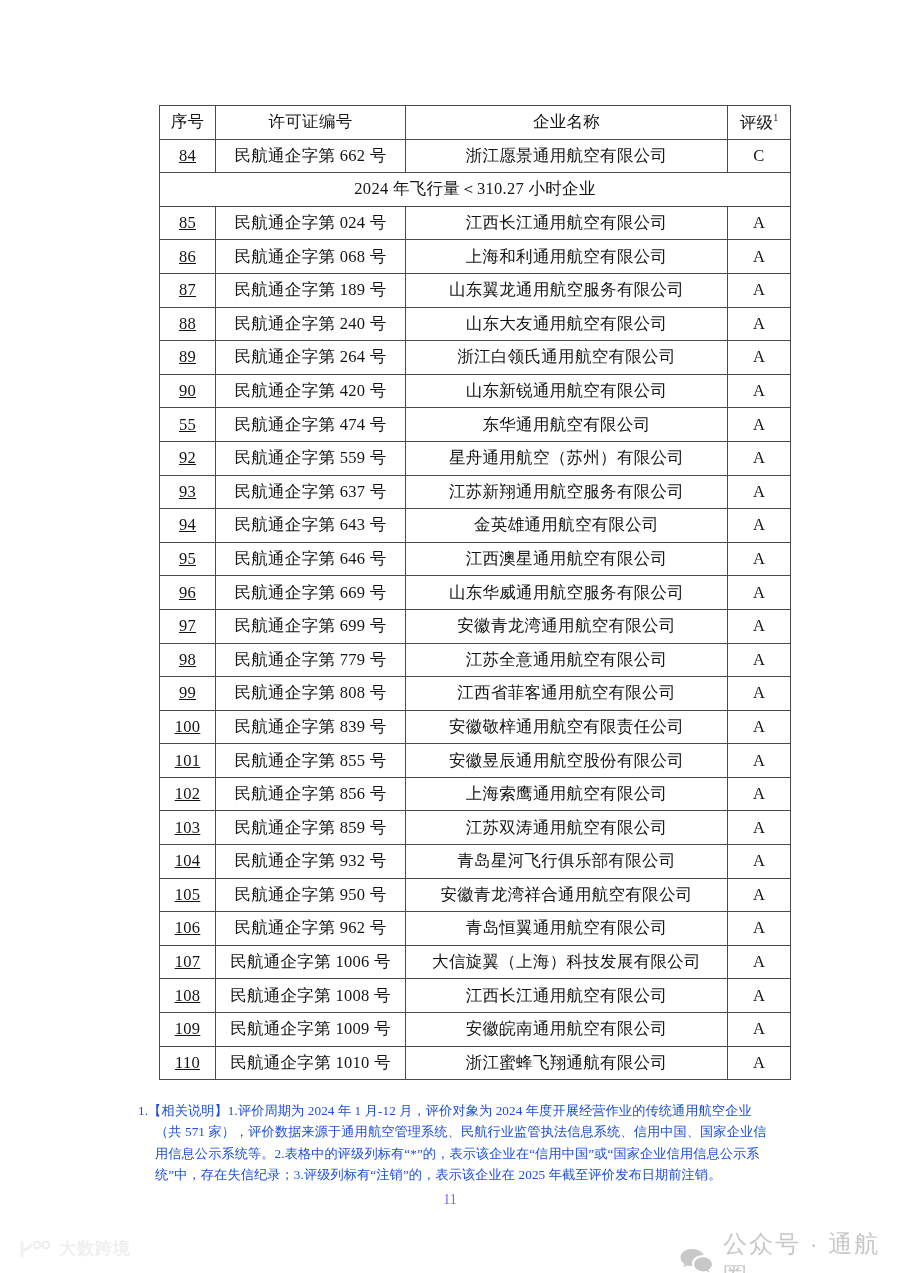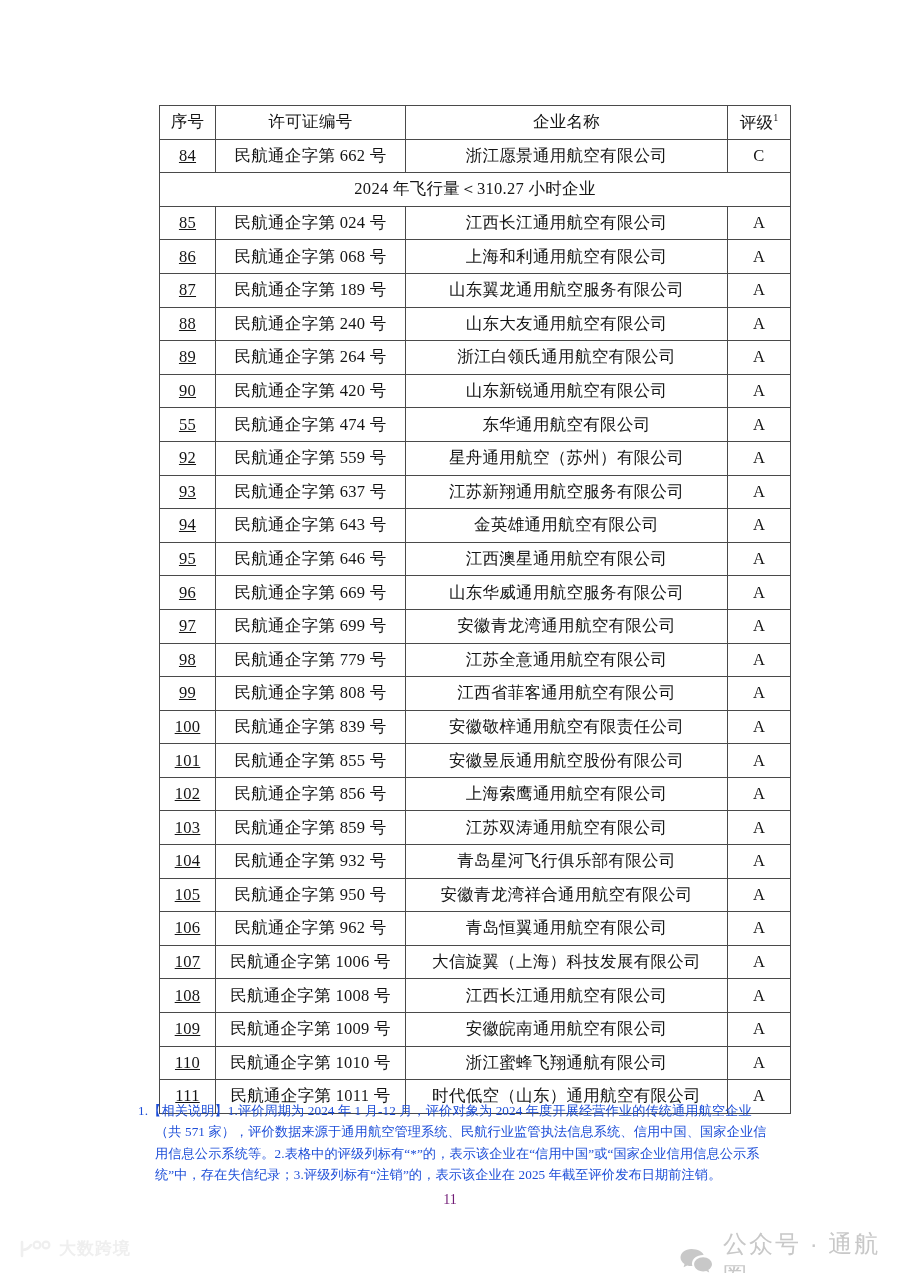--- a/index.html
+++ b/index.html
@@ -115,21 +115,21 @@
   }
 
   
   .page-number {
     position: absolute;
     left: 0;
     top: 1192px;
     width: 900px;
     text-align: center;
     font-size: 14px;
-    color: #701a75;
+    color: #8b5cf6;
   }
 
   
   .wm-left {
     position: absolute;
     left: 18px;
     top: 1237px;
     display: flex;
     align-items: center;
     gap: 7px;
@@ -338,26 +338,20 @@
             <td class="lic">民航通企字第 1009 号</td>
             <td class="cname">安徽皖南通用航空有限公司</td>
             <td class="grade">A</td>
           </tr>
           <tr>
             <td class="idx">110</td>
             <td class="lic">民航通企字第 1010 号</td>
             <td class="cname">浙江蜜蜂飞翔通航有限公司</td>
             <td class="grade">A</td>
           </tr>
-          <tr>
-            <td class="idx">111</td>
-            <td class="lic">民航通企字第 1011 号</td>
-            <td class="cname">时代低空（山东）通用航空有限公司</td>
-            <td class="grade">A</td>
-          </tr>
         </tbody>
     </table>
   </div>
 
   <div class="footnote">
     <p>1.【相关说明】1.评价周期为 2024 年 1 月-12 月，评价对象为 2024 年度开展经营作业的传统通用航空企业</p>
     <p>（共 571 家），评价数据来源于通用航空管理系统、民航行业监管执法信息系统、信用中国、国家企业信</p>
     <p>用信息公示系统等。2.表格中的评级列标有“*”的，表示该企业在“信用中国”或“国家企业信用信息公示系</p>
     <p>统”中，存在失信纪录；3.评级列标有“注销”的，表示该企业在 2025 年截至评价发布日期前注销。</p>
   </div>

